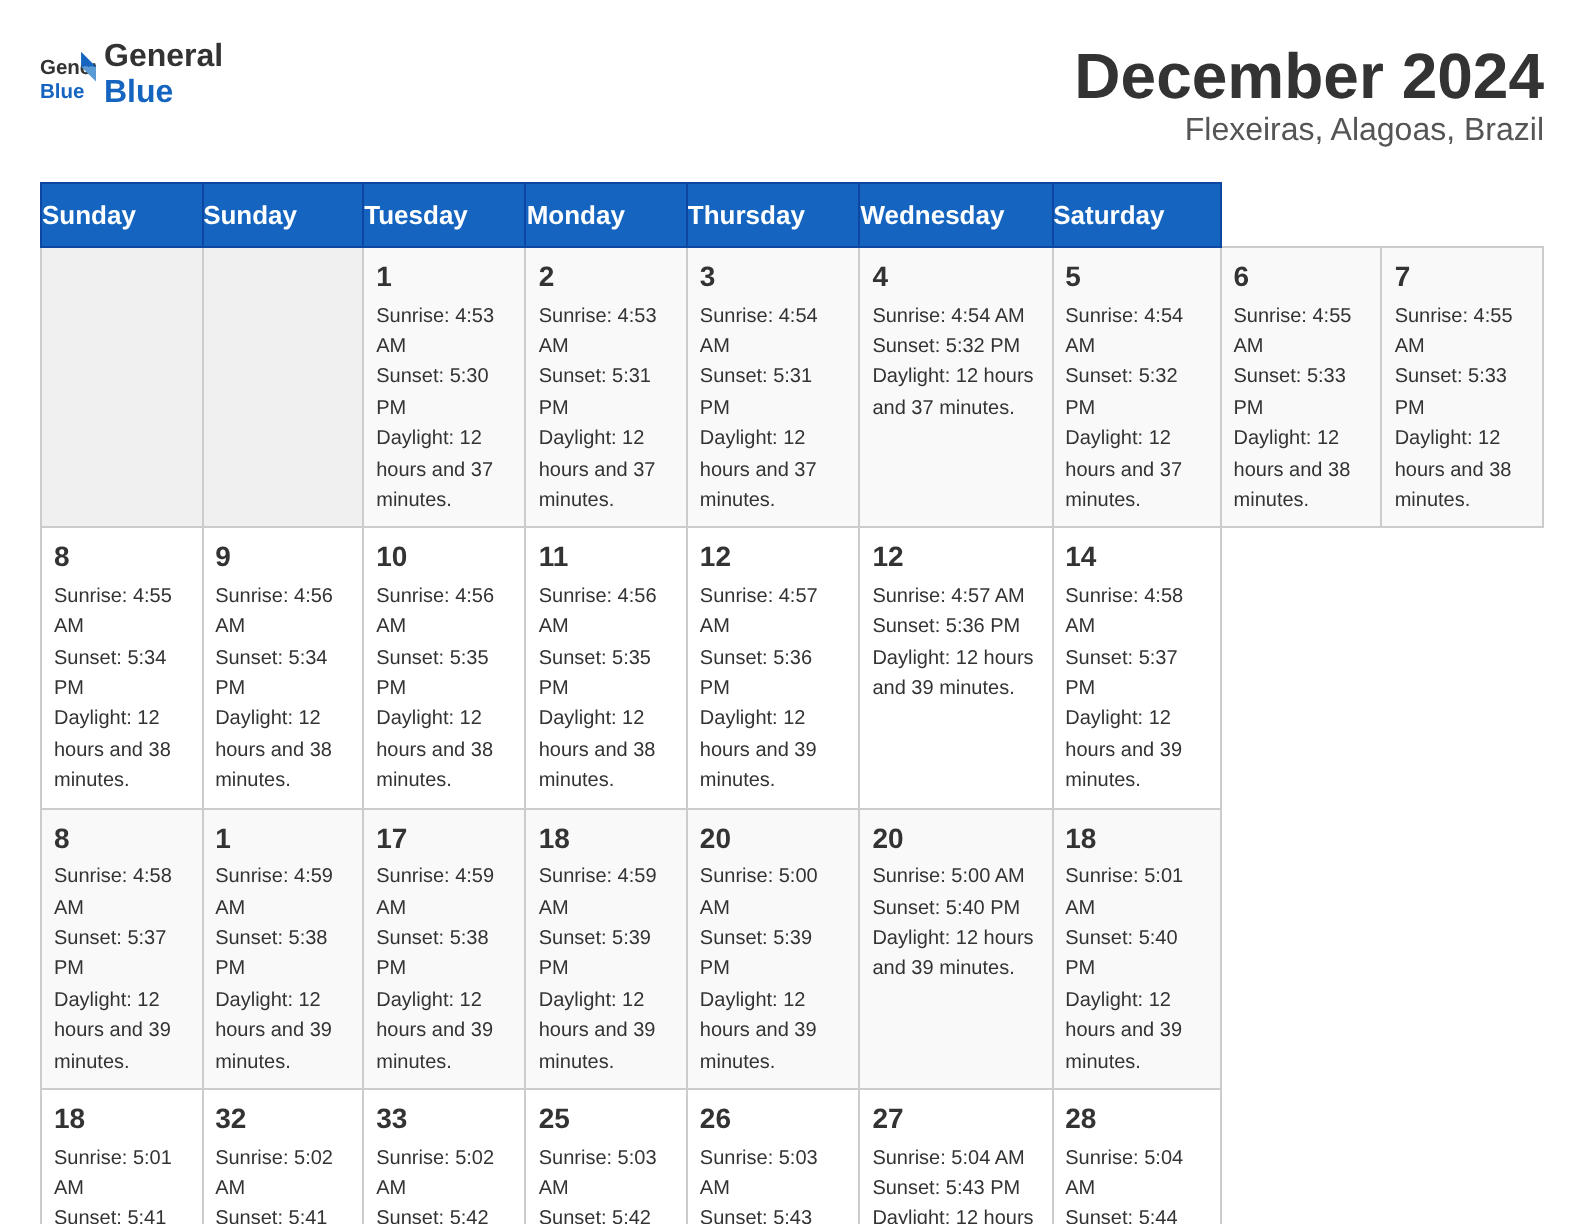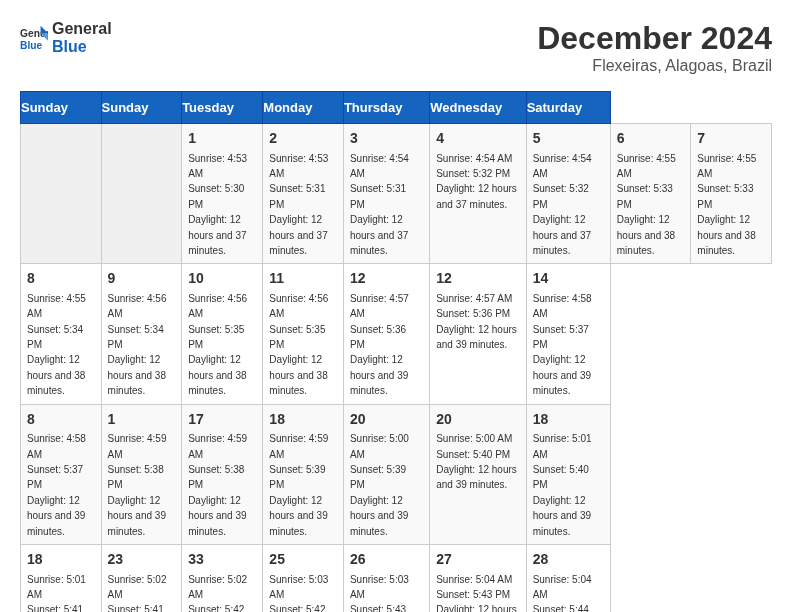--- a/index.html
+++ b/index.html
@@ -136,21 +136,21 @@
         <td><span class="day-num">8</span><span class="day-info">Sunrise: 4:58 AM<br>Sunset: 5:37 PM<br>Daylight: 12 hours and 39 minutes.</span></td>
         <td><span class="day-num">1</span><span class="day-info">Sunrise: 4:59 AM<br>Sunset: 5:38 PM<br>Daylight: 12 hours and 39 minutes.</span></td>
         <td><span class="day-num">17</span><span class="day-info">Sunrise: 4:59 AM<br>Sunset: 5:38 PM<br>Daylight: 12 hours and 39 minutes.</span></td>
         <td><span class="day-num">18</span><span class="day-info">Sunrise: 4:59 AM<br>Sunset: 5:39 PM<br>Daylight: 12 hours and 39 minutes.</span></td>
         <td><span class="day-num">20</span><span class="day-info">Sunrise: 5:00 AM<br>Sunset: 5:39 PM<br>Daylight: 12 hours and 39 minutes.</span></td>
         <td><span class="day-num">20</span><span class="day-info">Sunrise: 5:00 AM<br>Sunset: 5:40 PM<br>Daylight: 12 hours and 39 minutes.</span></td>
         <td><span class="day-num">18</span><span class="day-info">Sunrise: 5:01 AM<br>Sunset: 5:40 PM<br>Daylight: 12 hours and 39 minutes.</span></td>
       </tr>
       <tr>
         <td><span class="day-num">18</span><span class="day-info">Sunrise: 5:01 AM<br>Sunset: 5:41 PM<br>Daylight: 12 hours and 39 minutes.</span></td>
-        <td><span class="day-num">23</span><span class="day-info">Sunrise: 5:02 AM<br>Sunset: 5:41 PM<br>Daylight: 12 hours and 39 minutes.</span></td>
+        <td><span class="day-num">32</span><span class="day-info">Sunrise: 5:02 AM<br>Sunset: 5:41 PM<br>Daylight: 12 hours and 39 minutes.</span></td>
         <td><span class="day-num">33</span><span class="day-info">Sunrise: 5:02 AM<br>Sunset: 5:42 PM<br>Daylight: 12 hours and 39 minutes.</span></td>
         <td><span class="day-num">25</span><span class="day-info">Sunrise: 5:03 AM<br>Sunset: 5:42 PM<br>Daylight: 12 hours and 39 minutes.</span></td>
         <td><span class="day-num">26</span><span class="day-info">Sunrise: 5:03 AM<br>Sunset: 5:43 PM<br>Daylight: 12 hours and 39 minutes.</span></td>
         <td><span class="day-num">27</span><span class="day-info">Sunrise: 5:04 AM<br>Sunset: 5:43 PM<br>Daylight: 12 hours and 39 minutes.</span></td>
         <td><span class="day-num">28</span><span class="day-info">Sunrise: 5:04 AM<br>Sunset: 5:44 PM<br>Daylight: 12 hours and 39 minutes.</span></td>
       </tr>
     </tbody>
 </table>
 
 </body></html>

